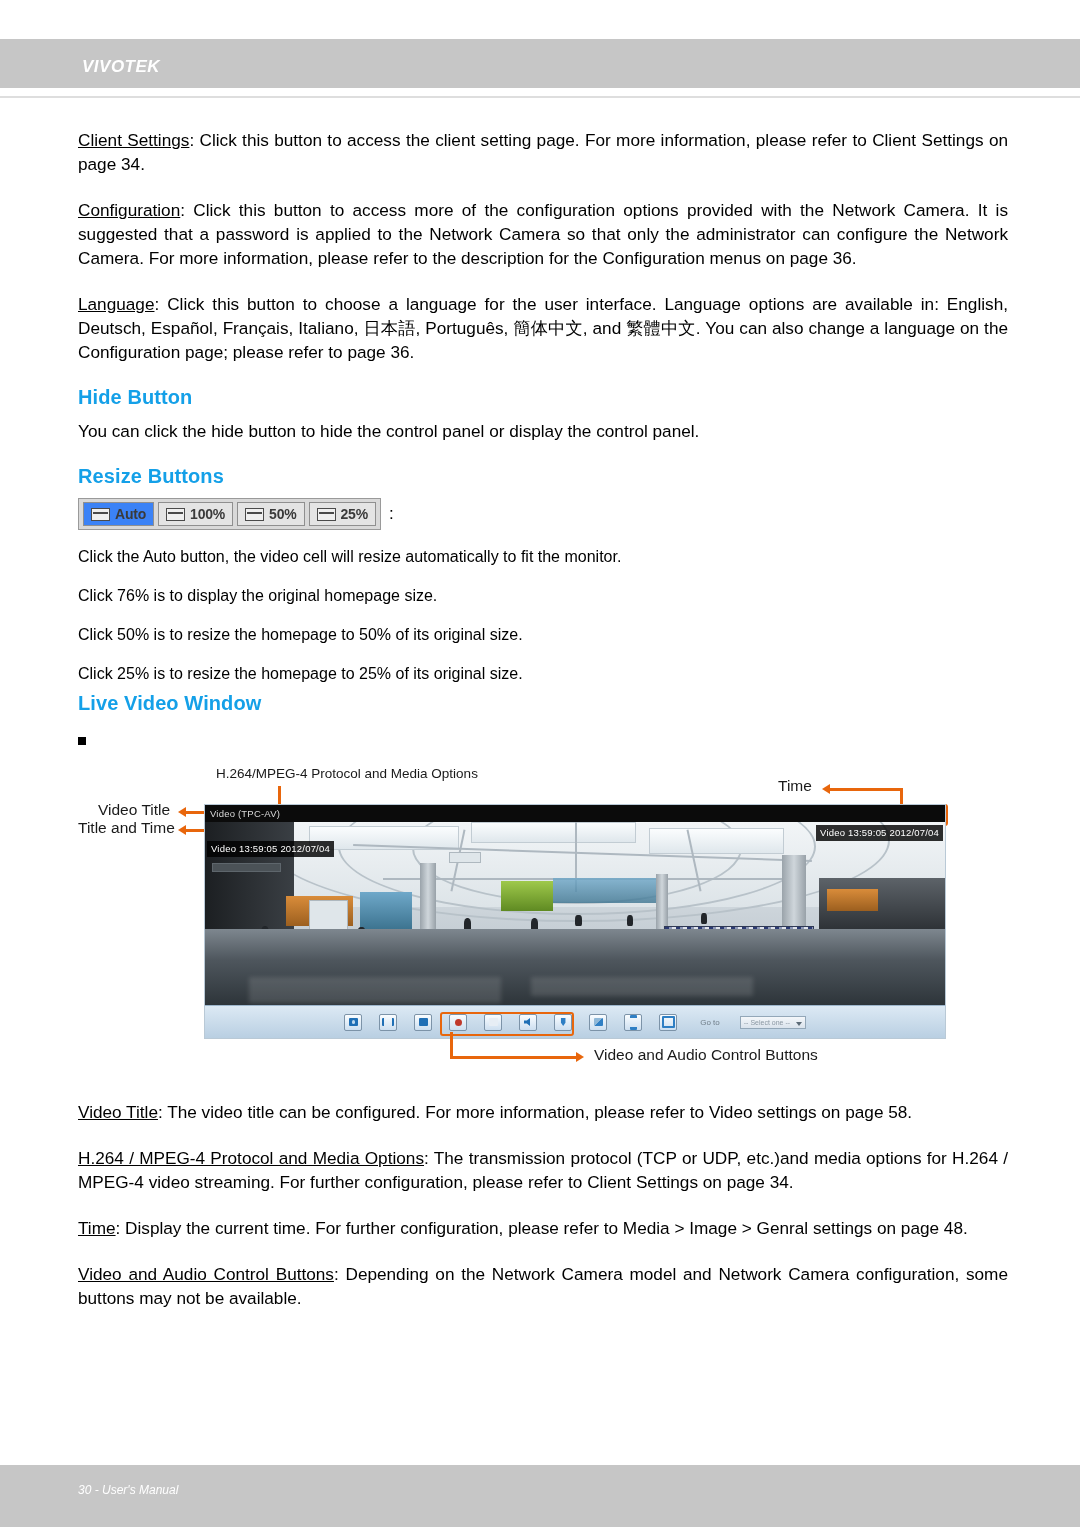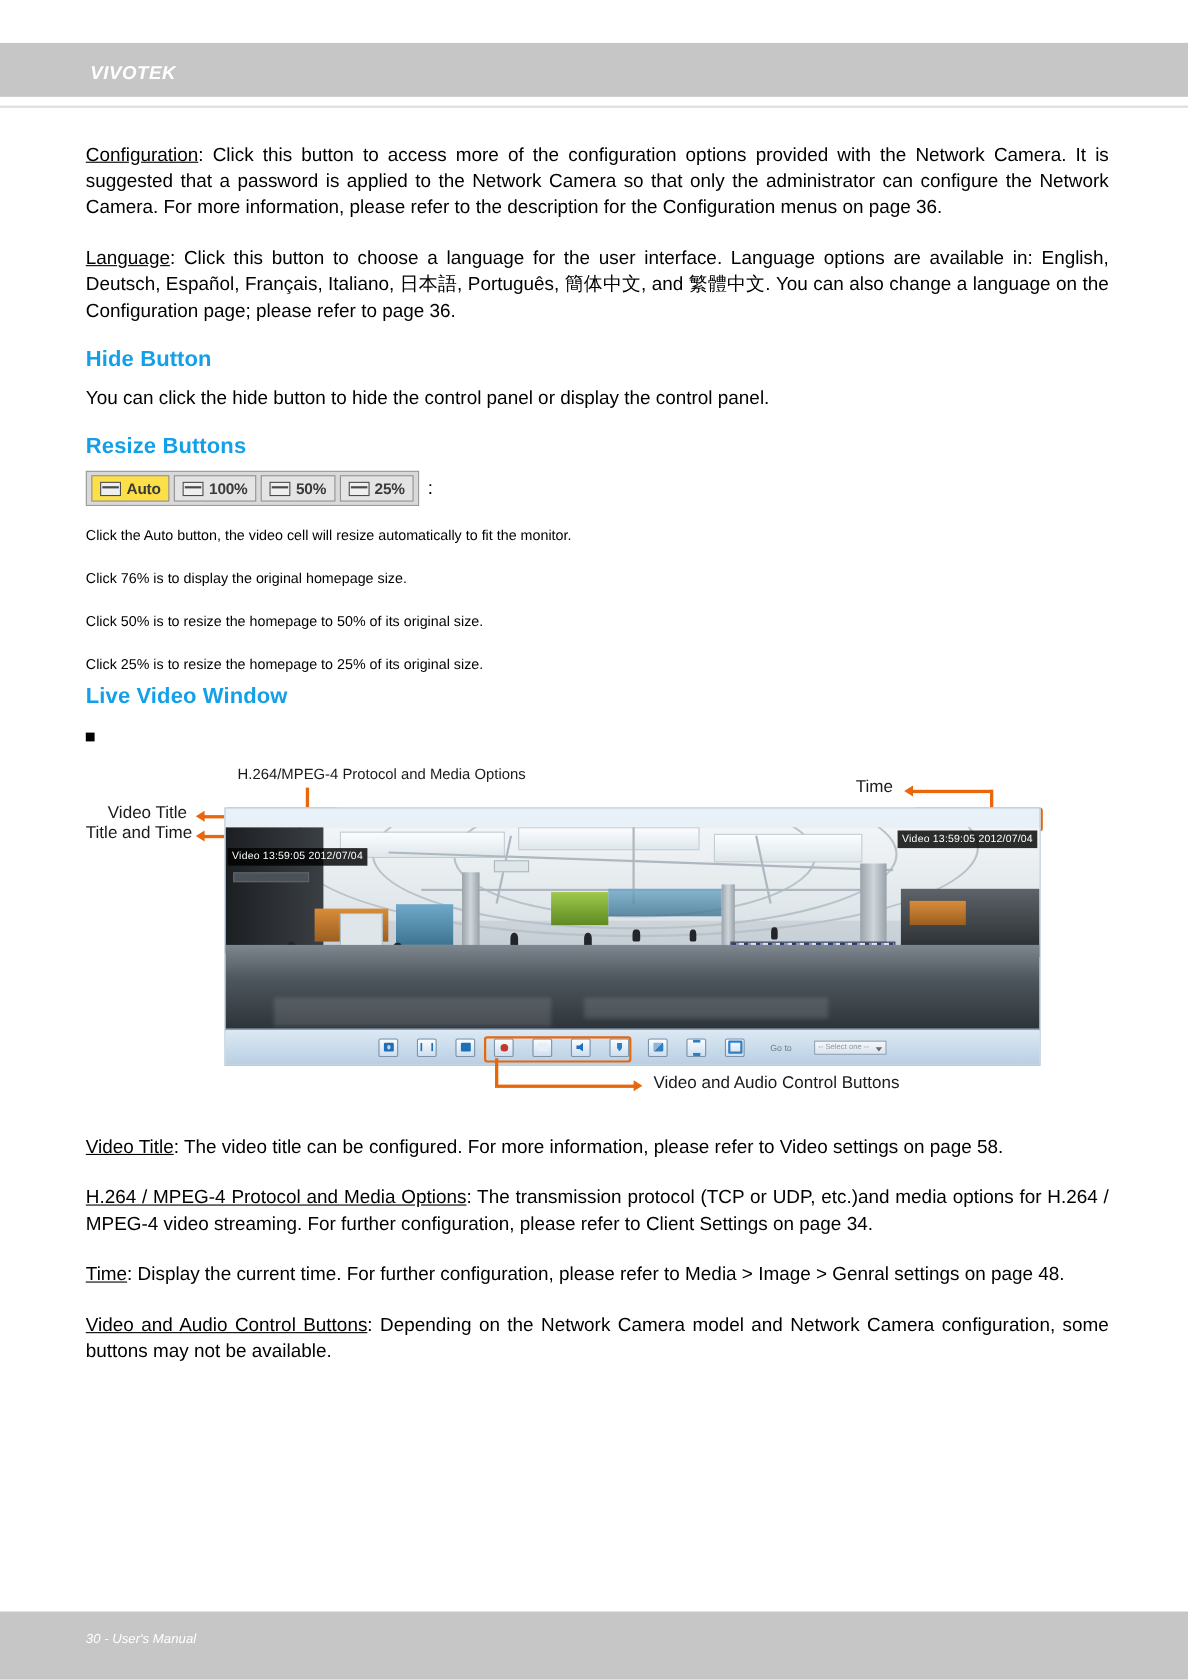--- a/index.html
+++ b/index.html
@@ -61,21 +61,21 @@
     margin: 0 0 22px 0;
     text-align: justify;
     text-justify: inter-word;
   }
   p.body-par.last { margin-bottom: 0; }
   p.noj { text-align: left; }
 
   .lead { text-decoration: underline; }
 
   .bullet-line {
-    font-size: 13px;
+    font-size: 16px;
     line-height: 24px;
     margin: 15px 0 6px 0;
   }
   .sq-bullet {
     display: inline-block;
     width: 8px; height: 8px;
     background: #000;
     margin-right: 8px;
     vertical-align: 2px;
   }
@@ -99,21 +99,21 @@
     align-items: center;
     gap: 5px;
     background: #e4e4e4;
     border: 1px solid #8f8f8f;
     padding: 3px 7px;
     font-size: 14px;
     color: #3a3a3a;
     font-weight: bold;
     letter-spacing: -0.2px;
   }
-  .rz-btn.on { background: #fde047; }
+  .rz-btn.on { background: #3b82f6; }
   .rz-ico {
     width: 17px; height: 11px;
     border: 1.5px solid #4a4a4a;
     position: relative;
     background: #efefef;
   }
   .rz-ico:before {
     content: "";
     position: absolute;
     left: 1px; right: 1px; top: 3.5px;
@@ -393,20 +393,21 @@
 </head>
 <body>
 
 <div class="header-band"></div>
 <div class="header-logo">VIVOTEK</div>
 <div class="header-rule"></div>
 
 <div class="page">
 
 
+  <p class="body-par"><span class="lead">Client Settings</span><span>: Click this button to access the client setting page. For more information, please refer to Client Settings on page 34.</span></p>
 
   <p class="body-par"><span class="lead">Configuration</span><span>: Click this button to access more of the configuration options provided with the Network Camera. It is suggested that a password is applied to the Network Camera so that only the administrator can configure the Network Camera. For more information, please refer to the description for the Configuration menus on page 36.</span></p>
 
   <p class="body-par"><span class="lead">Language</span><span>: Click this button to choose a language for the user interface. Language options are available in: English, Deutsch, Español, Français, Italiano, 日本語, Português, 簡体中文, and 繁體中文. You can also change a language on the Configuration page; please refer to page 36.</span></p>
 
   <h2 class="section sec-gap-top">Hide Button</h2>
   <p class="body-par noj">You can click the hide button to hide the control panel or display the control panel.</p>
 
   <h2 class="section sec-gap-top">Resize Buttons</h2>
 
@@ -459,20 +460,24 @@
     <div class="ann-box" style="left:127px; top:55px; width:122px; height:17px;"></div>
 
     <div class="callout-text big" style="left:700px; top:11px;">Time</div>
     <div class="ann-line" style="left:748px; top:22px; width:76px; height:2.5px;"></div>
     <div class="ann-line" style="left:822px; top:22px; width:2.5px; height:20px;"></div>
     <div class="arrow-left" style="left:744px; top:18px;"></div>
     <div class="ann-box" style="left:752px; top:38px; width:114px; height:18px;"></div>
 
     <div class="vidwin">
 
+      <div class="vid-titlebar">
+        <span>Video</span>
+        <span>(TPC-AV)</span>
+      </div>
 
       <div class="vid-canvas">
         <div class="sky"></div>
         <div class="roof-band"></div>
 
         <div class="arch" style="left:8%; top:-34%; width:84%; height:86%;"></div>
         <div class="arch" style="left:18%; top:-24%; width:64%; height:72%;"></div>
         <div class="arch" style="left:28%; top:-16%; width:44%; height:58%;"></div>
 
         <div class="skylight" style="left:14%; top:2%; width:20%; height:12%;"></div>

